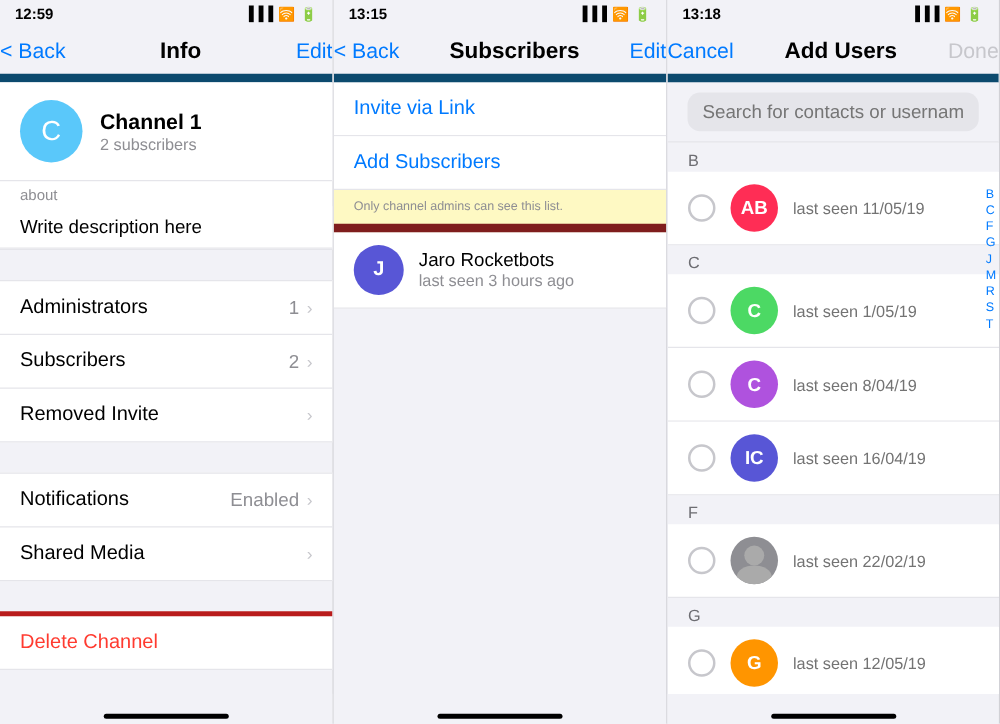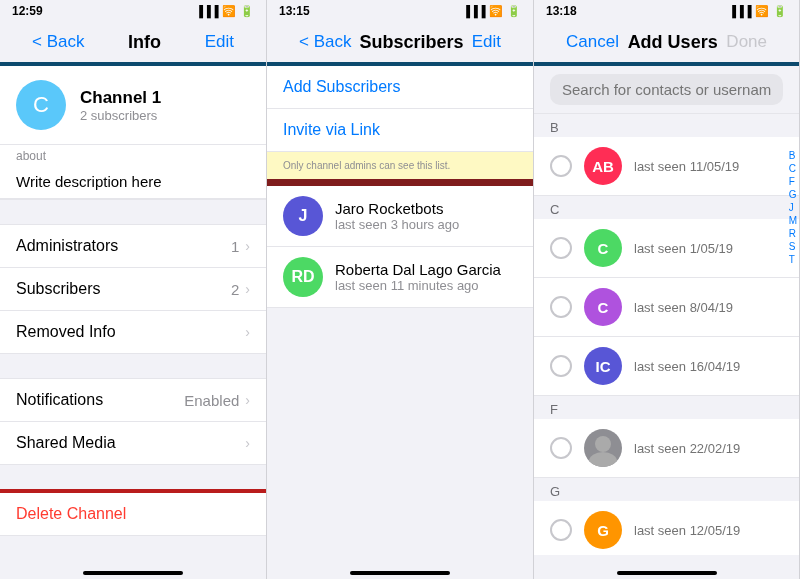--- a/index.html
+++ b/index.html
@@ -10,21 +10,21 @@
     .panel-1 { width: 267px; }
     .panel-2 { width: 267px; }
     .panel-3 { width: 266px; }
 
     
     .status-bar { display: flex; justify-content: space-between; align-items: center; padding: 4px 12px; background: #f2f2f7; height: 22px; }
     .status-time { font-size: 12px; font-weight: 700; }
     .status-icons { display: flex; gap: 4px; align-items: center; font-size: 11px; }
 
     
-    .nav-bar { display: flex; justify-content: space-between; align-items: center; padding: 8px 32px; background: #f2f2f7; border-bottom: 4px solid #0c4a6e; height: 44px; }
+    .nav-bar { display: flex; justify-content: space-between; align-items: center; padding: 8px 0; background: #f2f2f7; border-bottom: 7px solid #0c4a6e; height: 44px; }
     .nav-back { color: #007aff; font-size: 17px; display: flex; align-items: center; gap: 2px; }
     .nav-title { font-size: 18px; font-weight: 600; color: #000; }
     .nav-action { color: #007aff; font-size: 17px; }
     .nav-cancel { color: #007aff; font-size: 17px; }
     .nav-done { color: #c7c7cc; font-size: 17px; }
 
     
     .channel-header { display: flex; align-items: center; gap: 14px; padding: 14px 16px; background: #fff; border-bottom: 1px solid #e5e5ea; }
     .channel-avatar { width: 50px; height: 50px; border-radius: 50%; background: #5ac8fa; display: flex; align-items: center; justify-content: center; color: #fff; font-size: 22px; font-weight: 500; flex-shrink: 0; }
     .channel-name { font-size: 17px; font-weight: 600; }
@@ -106,21 +106,21 @@
       </div>
     </div>
     <div class="list-item">
       <span class="list-item-label">Subscribers</span>
       <div class="list-item-right">
         <span>2</span>
         <span class="chevron">›</span>
       </div>
     </div>
     <div class="list-item">
-      <span class="list-item-label">Removed Info</span>
+      <span class="list-item-label">Removed Invite</span>
       <div class="list-item-right">
         <span class="chevron">›</span>
       </div>
     </div>
   </div>
 
   <div class="notif-section">
     <div class="list-item">
       <span class="list-item-label">Notifications</span>
       <div class="list-item-right">
@@ -155,43 +155,36 @@
       <span>🔋</span>
     </div>
   </div>
   <div class="nav-bar">
     <span class="nav-back">&lt; Back</span>
     <span class="nav-title">Subscribers</span>
     <span class="nav-action">Edit</span>
   </div>
 
   <div style="background:#fff; border-bottom: 1px solid #e5e5ea; padding: 12px 16px;">
+    <span style="color:#007aff; font-size:16px;">Invite via Link</span>
+  </div>
+  <div style="background:#fff; border-bottom: 1px solid #e5e5ea; padding: 12px 16px;">
     <span style="color:#007aff; font-size:16px;">Add Subscribers</span>
-  </div>
-  <div style="background:#fff; border-bottom: 1px solid #e5e5ea; padding: 12px 16px;">
-    <span style="color:#007aff; font-size:16px;">Invite via Link</span>
   </div>
 
   <div class="notice-box">
     <span>Only channel admins can see this list.</span>
   </div>
 
   <div id="subscriber-list">
       <div class="subscriber-item">
       <div class="sub-avatar" style="background:#5856d6;">J</div>
       <div>
         <div class="sub-name">Jaro Rocketbots</div>
         <div class="sub-seen">last seen 3 hours ago</div>
-      </div>
-    </div>
-      <div class="subscriber-item">
-      <div class="sub-avatar" style="background:#4cd964;">RD</div>
-      <div>
-        <div class="sub-name">Roberta Dal Lago Garcia</div>
-        <div class="sub-seen">last seen 11 minutes ago</div>
       </div>
     </div>
     </div>
 
   <div style="flex:1;"></div>
   <div class="home-indicator">
     <div class="home-bar"></div>
   </div>
 </div>
 

